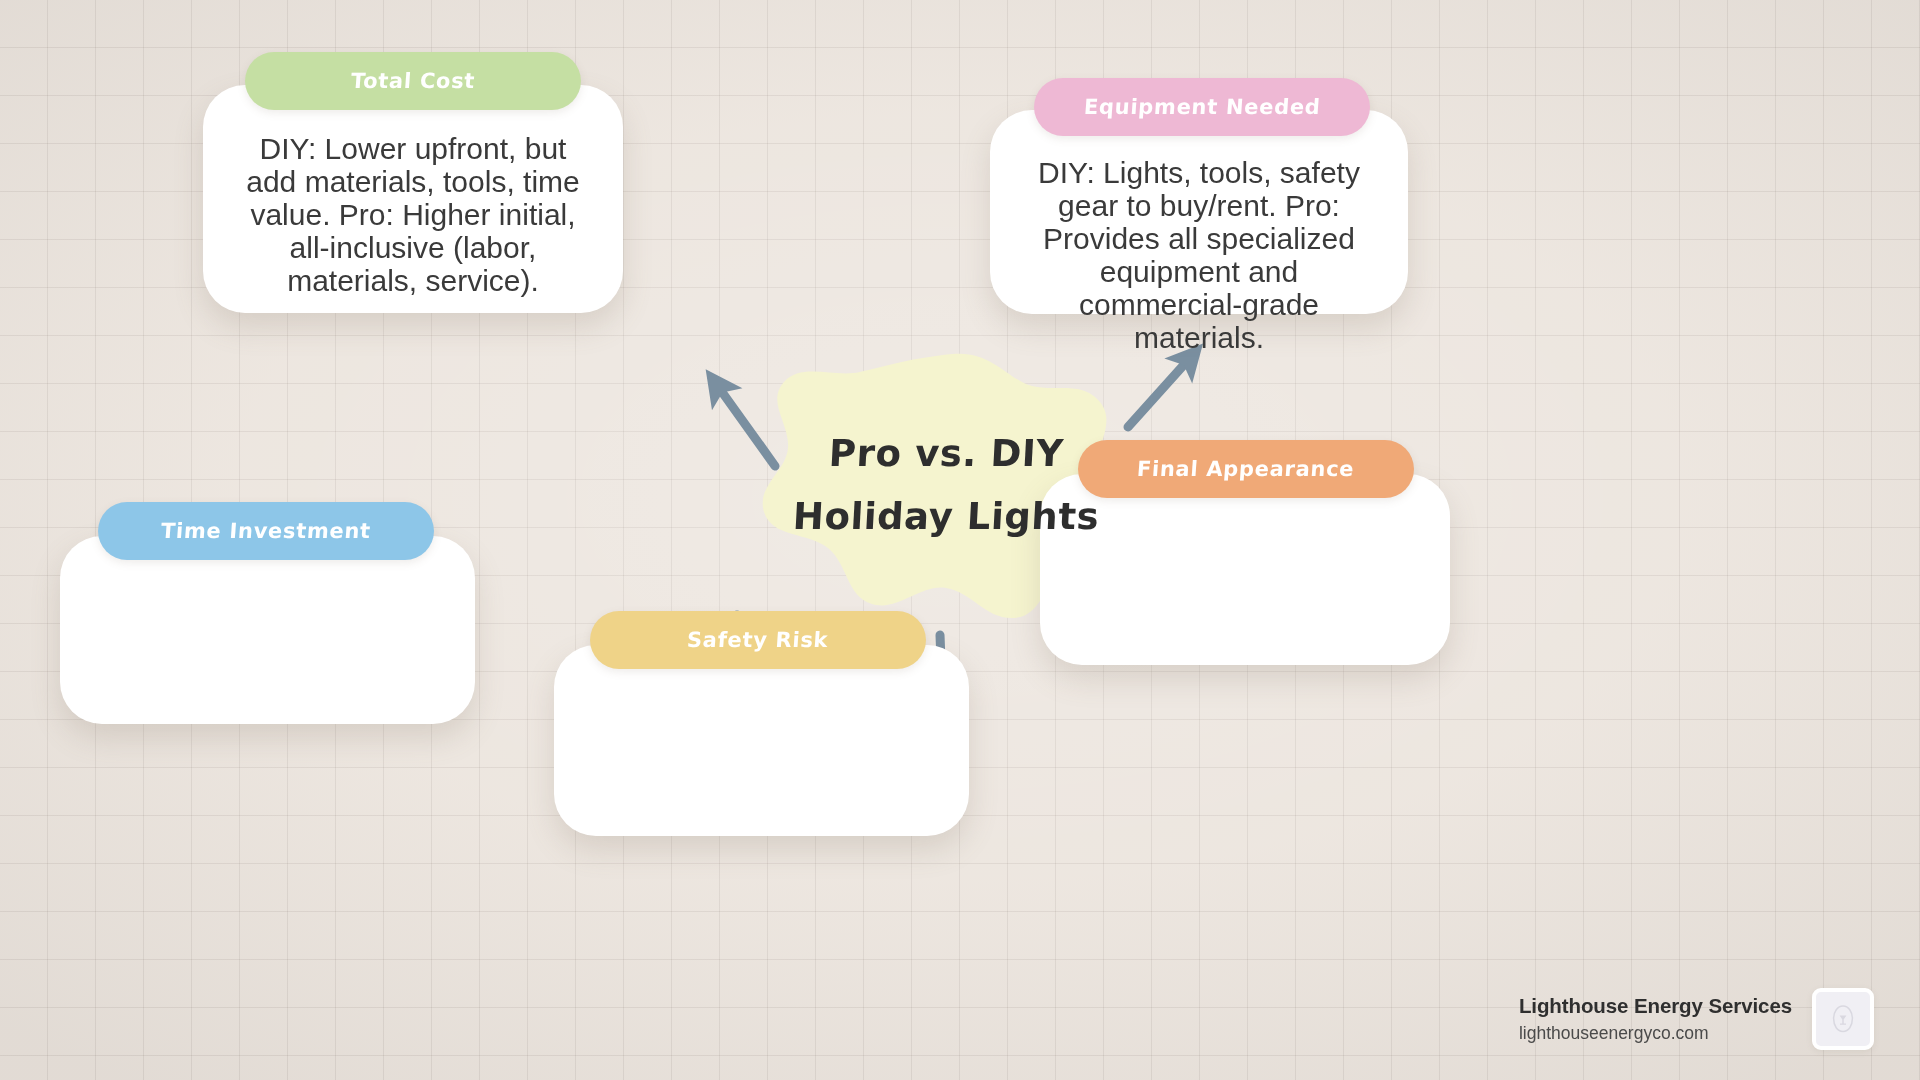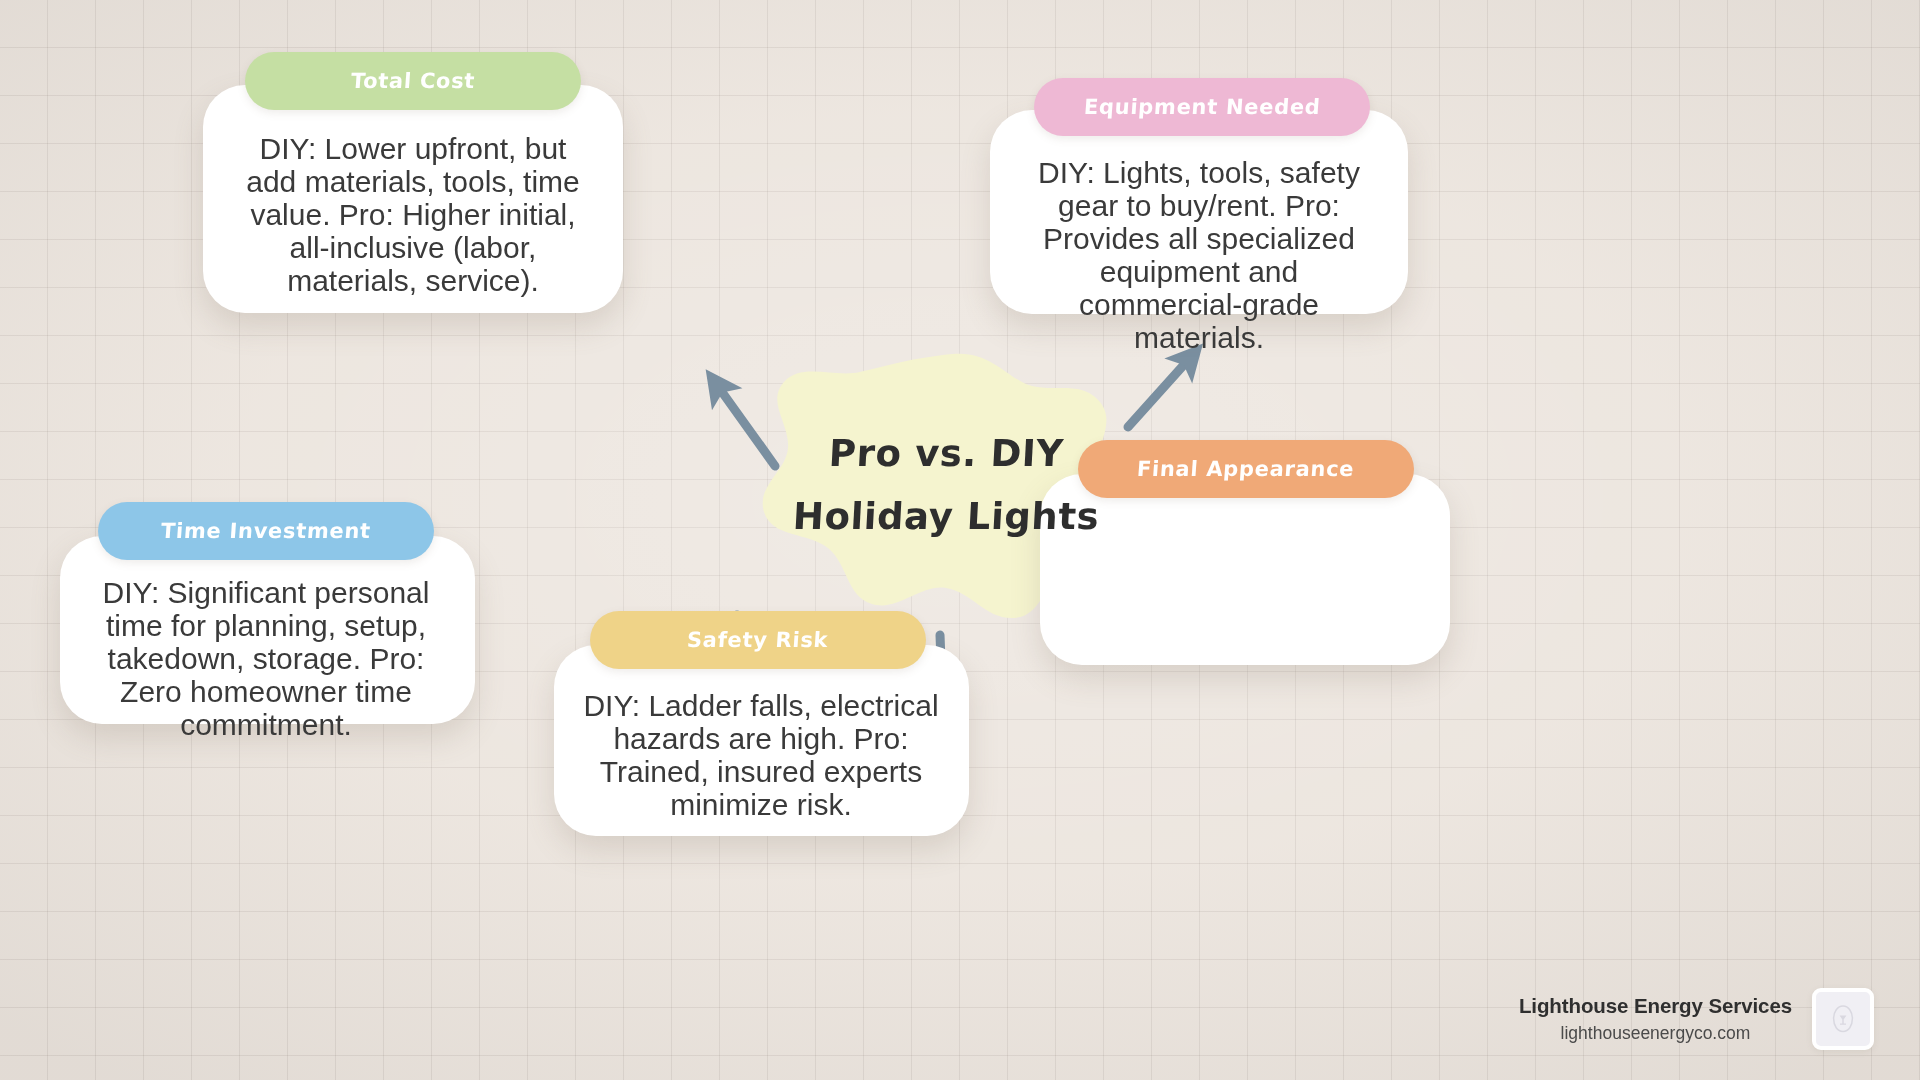--- a/index.html
+++ b/index.html
@@ -121,21 +121,21 @@
   #node-time .card { left:0;   top:34px; width:415px; height:188px; }
   #node-time .pill { left:38px; top:0;   width:336px; }
   #node-time .body-text { left:20px; top:74px; width:372px; }
 
   
   #branding {
     position:absolute;
     right:46px; bottom:30px;
     display:flex; align-items:center; gap:20px;
   }
-  #branding-text { text-align:center; }
+  #branding-text { text-align:left; }
   #brand-name {
     font-family:"Liberation Sans", sans-serif;
     font-weight:700; font-size:20.5px;
     color:#2f2f2f; letter-spacing:-0.1px;
   }
   #brand-url {
     font-family:"Liberation Sans", sans-serif;
     font-size:17.5px; color:#4a4a4a;
     margin-top:5px;
   }
@@ -216,29 +216,27 @@
     <div class="pill" style="background:#f0a977;">
       <span class="pill-text">Final Appearance</span>
     </div>
   </div>
 
   <div class="node" id="node-safety">
     <div class="card"></div>
     <div class="pill" style="background:#efd388;">
       <span class="pill-text">Safety Risk</span>
     </div>
-    <div class="body-text">DIY: Ladder falls, electrical hazards are high. Pro: Trained, insured experts minimize risk.</div>
   </div>
 
   <div class="node" id="node-time">
     <div class="card"></div>
     <div class="pill" style="background:#8dc6e8;">
       <span class="pill-text">Time Investment</span>
     </div>
-    <div class="body-text">DIY: Significant personal time for planning, setup, takedown, storage. Pro: Zero homeowner time commitment.</div>
   </div>
 
   <div id="branding">
     <div id="branding-text">
       <div id="brand-name">Lighthouse Energy Services</div>
       <div id="brand-url">lighthouseenergyco.com</div>
     </div>
     <div id="brand-logo">
       <svg width="26" height="30" viewBox="0 0 26 30" xmlns="http://www.w3.org/2000/svg">
         <path d="M13,2 C18.5,2 22.4,7.8 22.4,14.6 C22.4,21.8 18.6,27.5 13,27.5

